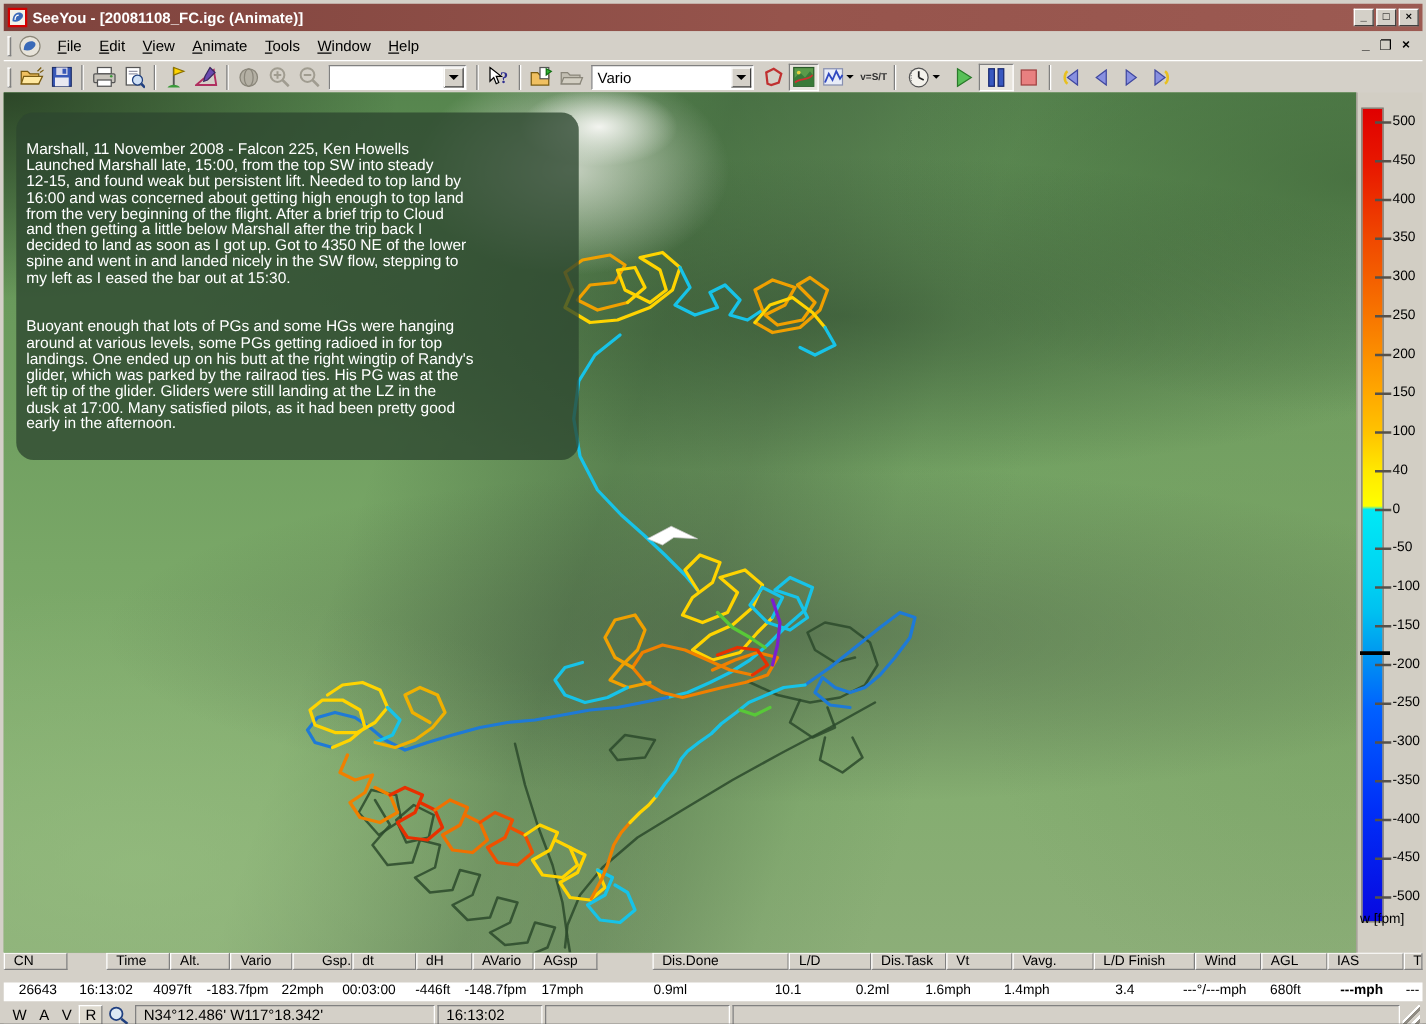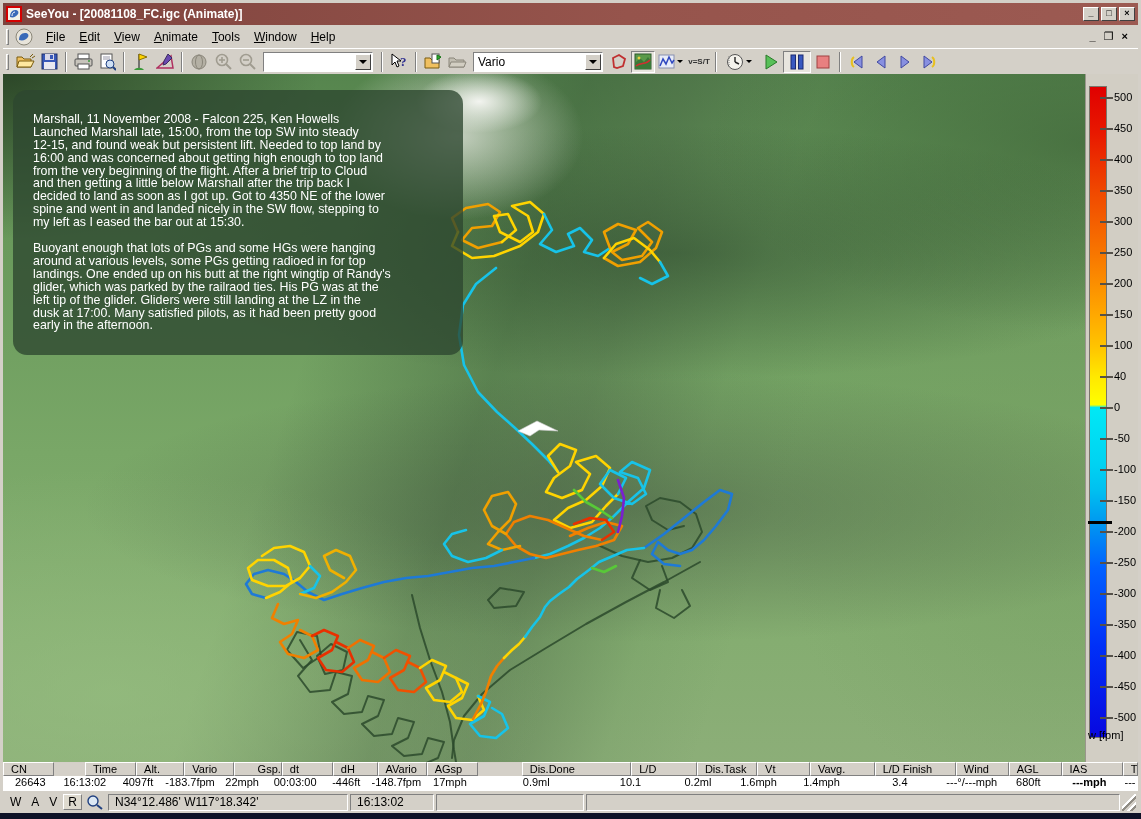--- a/index.html
+++ b/index.html
@@ -46,38 +46,38 @@
       radial-gradient(420px 220px at 0% 0%, rgba(40,64,36,.9), rgba(40,64,36,0) 75%),
       radial-gradient(700px 170px at 62% 26%, rgba(38,64,40,.5), rgba(38,64,40,0) 75%),
       radial-gradient(520px 260px at 100% 10%, rgba(62,100,56,.65), rgba(62,100,56,0) 72%),
       radial-gradient(760px 180px at 60% 63%, rgba(58,70,58,.42), rgba(58,70,58,0) 75%),
       radial-gradient(620px 320px at 10% 90%, rgba(152,192,130,.6), rgba(152,192,130,0) 70%),
       radial-gradient(420px 480px at 98% 60%, rgba(118,158,98,.55), rgba(118,158,98,0) 70%),
       linear-gradient(108deg, rgba(90,130,80,0) 30%, rgba(52,82,52,.4) 45%, rgba(72,102,68,.45) 53%, rgba(100,140,90,.18) 63%, rgba(100,140,90,0) 70%),
       linear-gradient(180deg,#56854e 0%,#6a9a5c 25%,#79a767 55%,#84ad70 80%,#8cae78 100%);
   }
   .map svg.track { position:absolute; left:0; top:0; width:1082px; height:688px; }
-  .annotation { position:absolute; left:10px; top:16px; width:450px; padding:10px 20px;
+  .annotation { position:absolute; left:10px; top:16px; width:450px; padding:10px 8px;
     background:rgba(45,71,47,.78); border-radius:14px; color:#fff; font-size:12.4px;
     line-height:12.9px; white-space:pre-line; z-index:5; }
-  .annotation p + p { }
+  .annotation p + p { margin-top:13px; }
   
   .cbar-panel { position:relative; width:53px; height:688px; background:#d2cec4; border-left:1px solid #9a968c; }
   .cbar { position:absolute; left:3px; top:12px; width:18px; height:652px; border:1px solid #7a766c;
     background:linear-gradient(180deg,
       #e00000 0%, #e81800 7%, #f04800 16%, #f87800 26%, #ffa800 35%,
       #ffc400 40%, #ffe800 44.5%, #ffff00 48.9%,
       #00e9f5 49.3%, #00d2f2 58%, #00c0f0 62%, #0098f0 67%,
       #0060ff 74%, #0030f8 86%, #0808e0 100%); }
   .cbar-tick { position:absolute; left:14px; width:13px; height:0; border-top:2px solid #55514a; }
   .cbar-label { position:absolute; left:28px; transform:translateY(-6px); font-size:11px; color:#000; }
   .cbar-marker { position:absolute; left:2px; width:24px; height:0; border-top:3px solid #000; }
   .cbar-unit { position:absolute; left:2px; font-size:11px; color:#000; }
   
-  .databar-head { display:flex; height:14px; background:#d4d0c8; }
+  .databar-head { display:flex; height:24px; background:#d4d0c8; }
   .dhead { height:14px; border:1px solid; border-color:#fff #808080 #808080 #fff;
     font-size:11px; padding-left:7px; overflow:hidden; white-space:nowrap; background:#d4d0c8; }
   .databar-vals { display:flex; height:14px; background:#fff; }
   .dval { height:14px; font-size:11px; text-align:center; white-space:nowrap; overflow:visible; }
   
   .statusbar { height:23px; background:#d4d0c8; display:flex; align-items:center; padding:2px 2px;
     border-top:1px solid #fff; font-size:12px; }
   .sb-flat { padding:0 5px; }
   .sb-btn { padding:0 4px; margin:0 1px; border:1px solid; border-color:#fff #808080 #808080 #fff; background:#dedacf; }
   .sb-cell { height:17px; border:1px solid; border-color:#808080 #fff #fff #808080;

